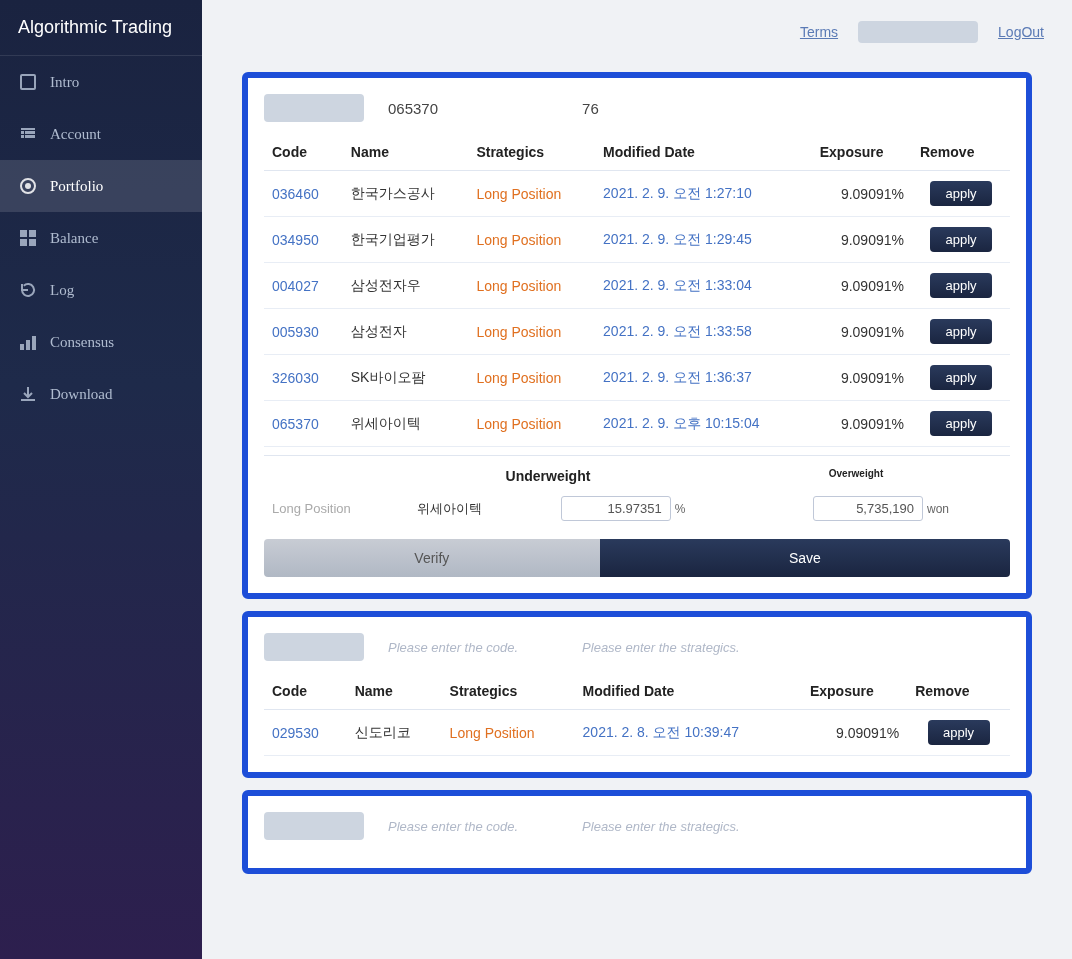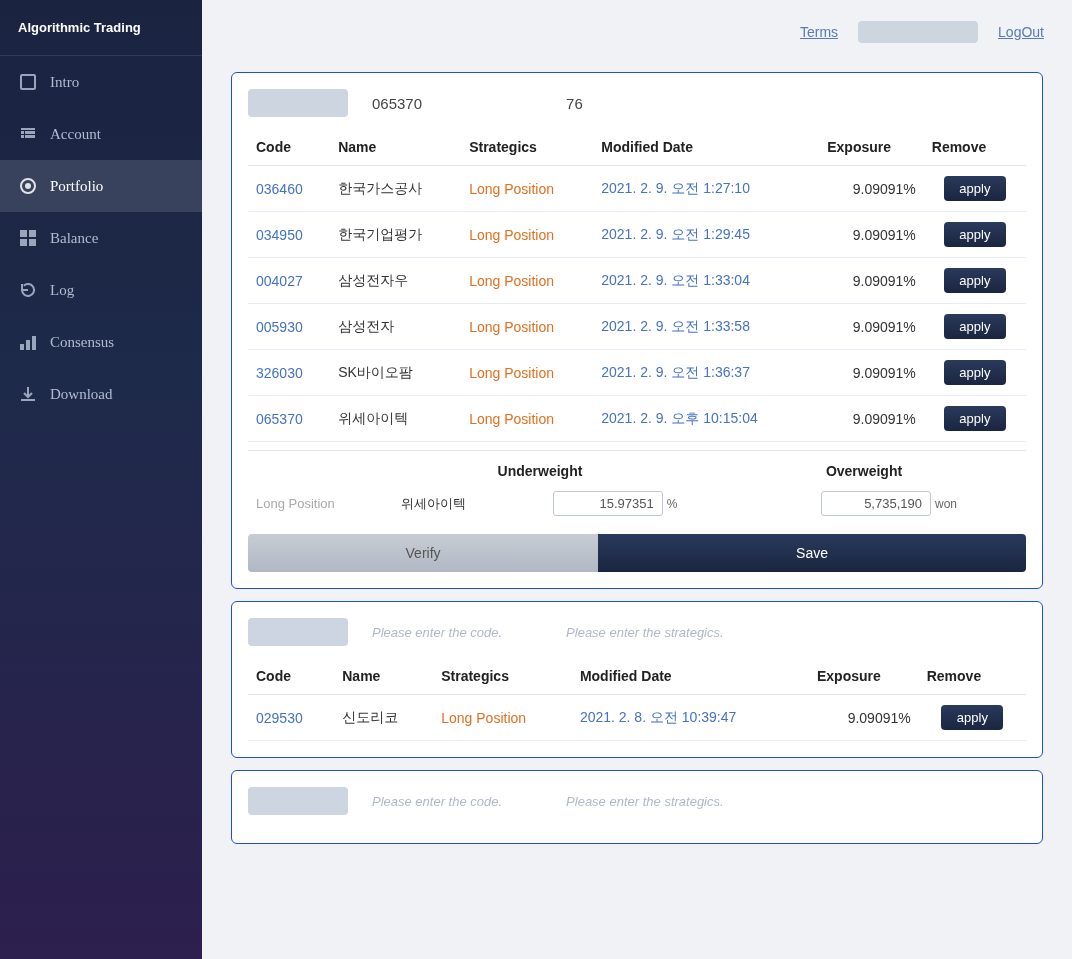--- a/index.html
+++ b/index.html
@@ -11,22 +11,22 @@
       min-width: 202px;
       background: linear-gradient(180deg, #1a2340 0%, #1e2a4a 40%, #2d1f4e 100%);
       display: flex;
       flex-direction: column;
       color: #fff;
       height: 100vh;
       overflow-y: auto;
     }
     .sidebar-title {
       padding: 16px 18px;
-      font-size: 13px;
-      font-weight: bold;
+      font-size: 18px;
+      font-weight: normal;
       color: #ffffff;
       border-bottom: 1px solid rgba(255,255,255,0.1);
       min-height: 56px;
       display: flex;
       align-items: center;
     }
     .sidebar-item {
       display: flex;
       align-items: center;
       padding: 16px 18px;
@@ -76,23 +76,23 @@
     .topbar-logout {
       color: #5a7ab5;
       font-size: 14px;
       cursor: pointer;
       text-decoration: underline;
     }
 
     
     .portfolio-card {
       background: #fff;
-      border: 1px solid #1d4ed8;
+      border: 6px solid #1d4ed8;
       border-radius: 6px;
-      margin: 12px 25px;
+      margin: 12px 36px;
       padding: 16px;
     }
 
     
     .card-header {
       display: flex;
       align-items: center;
       gap: 24px;
       margin-bottom: 12px;
     }
@@ -172,21 +172,21 @@
       text-align: center;
       font-weight: 700;
       font-size: 14px;
       color: #222;
       margin-left: 130px;
     }
     .position-header-overweight {
       flex: 1;
       text-align: center;
       font-weight: 700;
-      font-size: 14px;
+      font-size: 10px;
       color: #222;
     }
 
     .position-inputs-row {
       display: flex;
       align-items: center;
       padding: 4px 0;
     }
     .position-input-group {
       flex: 1;

